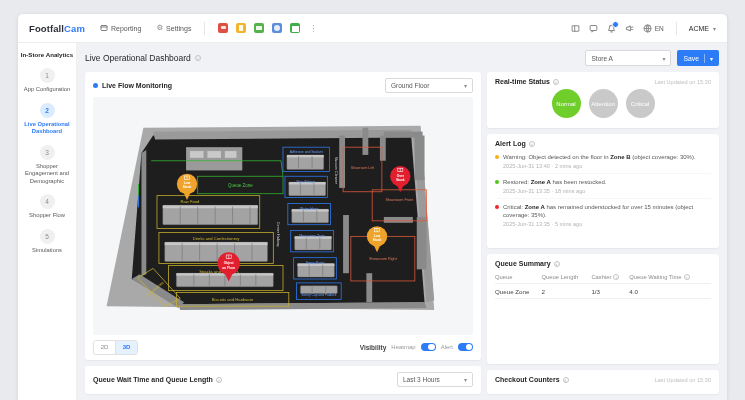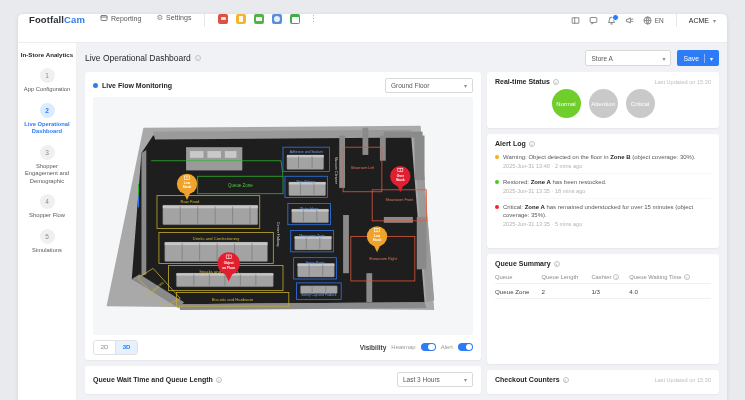--- a/index.html
+++ b/index.html
@@ -1,20 +1,20 @@
 <!DOCTYPE html>
 <html><head>
 <meta charset="utf-8">
 <style>
   html,body{margin:0;padding:0}
   .page{position:relative;width:745px;height:400px;background:#e8eaee;font-family:"Liberation Sans",sans-serif;overflow:hidden;-webkit-font-smoothing:antialiased}
   .window{position:absolute;left:18px;top:14px;right:18px;bottom:0;background:#fff;border-radius:5px 5px 0 0;box-shadow:0 1px 4px rgba(0,0,0,.10);display:flex;flex-direction:column;overflow:hidden}
 
   
-  .topbar{height:28px;flex:none;display:flex;align-items:flex-start;padding:0 11px;border-bottom:1px solid #ededed}
+  .topbar{height:28px;flex:none;display:flex;align-items:center;padding:0 11px;border-bottom:1px solid #ededed}
   .brand{font-size:9.5px;font-weight:bold;letter-spacing:.1px}
   .brand .b1{color:#2b2f36}.brand .b2{color:#2f7bf5}
   .nav-item{display:flex;align-items:center;gap:3px;font-size:7px;color:#595959;margin-left:15px;cursor:default}
   .nav-item svg{display:block}
   .gear{font-size:7.5px;color:#8c8c8c;line-height:1}
   .tb-divider{width:1px;height:13px;background:#e6e6e6;margin:0 13px}
   .app-icons{display:flex;align-items:center;gap:8px}
   .app-ic{width:10px;height:10px;border-radius:2px;position:relative}
   .ic-red{background:#dd5144}.ic-red::after{content:"";position:absolute;left:2.5px;top:2.5px;width:5px;height:3px;background:#fff;border-radius:1px;opacity:.85}
   .ic-amber{background:#f2b52e}.ic-amber::after{content:"";position:absolute;left:2.5px;top:2px;width:4px;height:6px;background:#fff;border-radius:.5px;opacity:.9}

